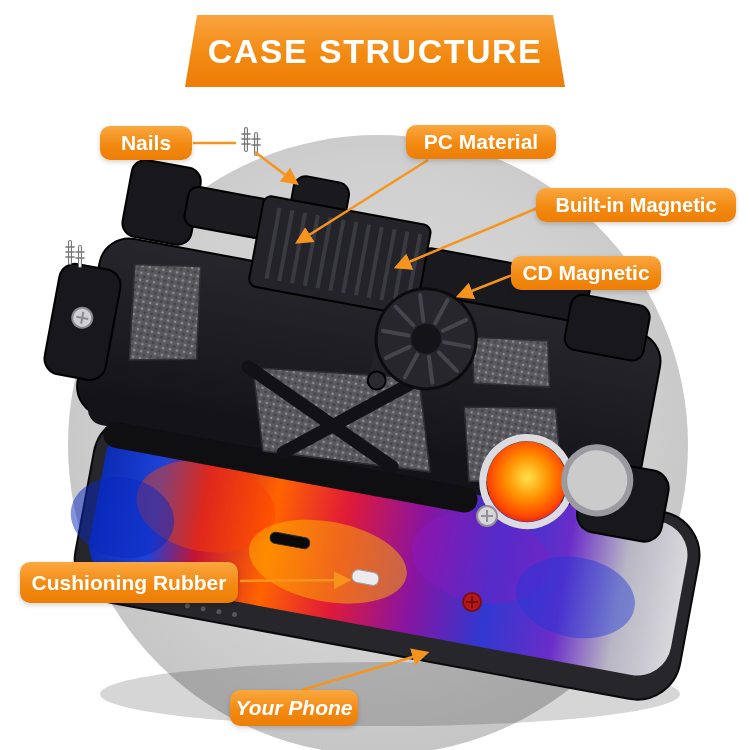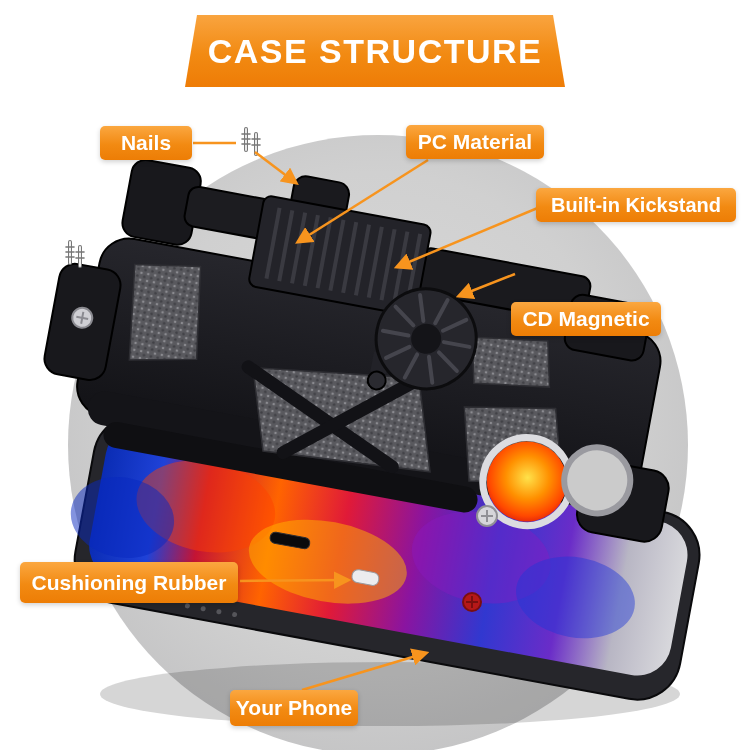--- a/index.html
+++ b/index.html
@@ -11,29 +11,29 @@
   .banner{
     position:absolute;left:185px;top:15px;width:380px;height:72px;z-index:3;
     display:flex;align-items:center;justify-content:center;
     background:linear-gradient(180deg,#F9A43F 0%,#F28A12 55%,#EE7C06 100%);
     clip-path:polygon(12px 0,calc(100% - 12px) 0,100% 100%,0 100%);
     color:#fff;font-weight:800;font-size:34px;letter-spacing:1.5px;
   }
   .pill{
     position:absolute;z-index:3;display:flex;align-items:center;justify-content:center;
     background:linear-gradient(180deg,#FBA740 0%,#F28A12 55%,#ED7D05 100%);
-    color:#fff;font-weight:700;font-size:21px;border-radius:5px;
+    color:#fff;font-weight:700;font-size:21px;border-radius:10px;
     box-shadow:0 2px 5px rgba(0,0,0,.18);white-space:nowrap;
   }
   .pill-nails{left:100px;top:126px;width:92px;height:34px;}
-  .pill-pc-material{left:406px;top:125px;width:138px;height:34px;}
+  .pill-pc-material{left:406px;top:125px;width:150px;height:34px;}
   .pill-built-in-kickstand{left:536px;top:188px;width:200px;height:34px;font-size:20px;}
-  .pill-cd-magnetic{left:511px;top:256px;width:150px;height:34px;margin-top:46px;}
+  .pill-cd-magnetic{left:511px;top:256px;width:150px;height:34px;}
   .pill-cushioning-rubber{left:20px;top:562px;width:218px;height:41px;}
-  .pill-your-phone{left:230px;top:690px;width:128px;height:36px;}
+  .pill-your-phone{left:230px;top:690px;width:128px;height:36px;font-style:italic;}
 </style>
 </head>
 <body>
 
 <div class="stage">
 
   <svg width="750" height="750" viewBox="0 0 750 750">
     <defs>
       <radialGradient id="bgGrad" cx="50%" cy="45%" r="60%">
         <stop offset="0" stop-color="#dadada"></stop>
@@ -222,21 +222,21 @@
     <span>CASE STRUCTURE</span>
   </div>
 
   <div class="pill pill-nails">
     <span>Nails</span>
   </div>
   <div class="pill pill-pc-material">
     <span>PC Material</span>
   </div>
   <div class="pill pill-built-in-kickstand">
-    <span>Built-in Kickstand</span>
+    <span>Built-in Magnetic</span>
   </div>
   <div class="pill pill-cd-magnetic">
     <span>CD Magnetic</span>
   </div>
   <div class="pill pill-cushioning-rubber">
     <span>Cushioning Rubber</span>
   </div>
   <div class="pill pill-your-phone">
     <span>Your Phone</span>
   </div>

